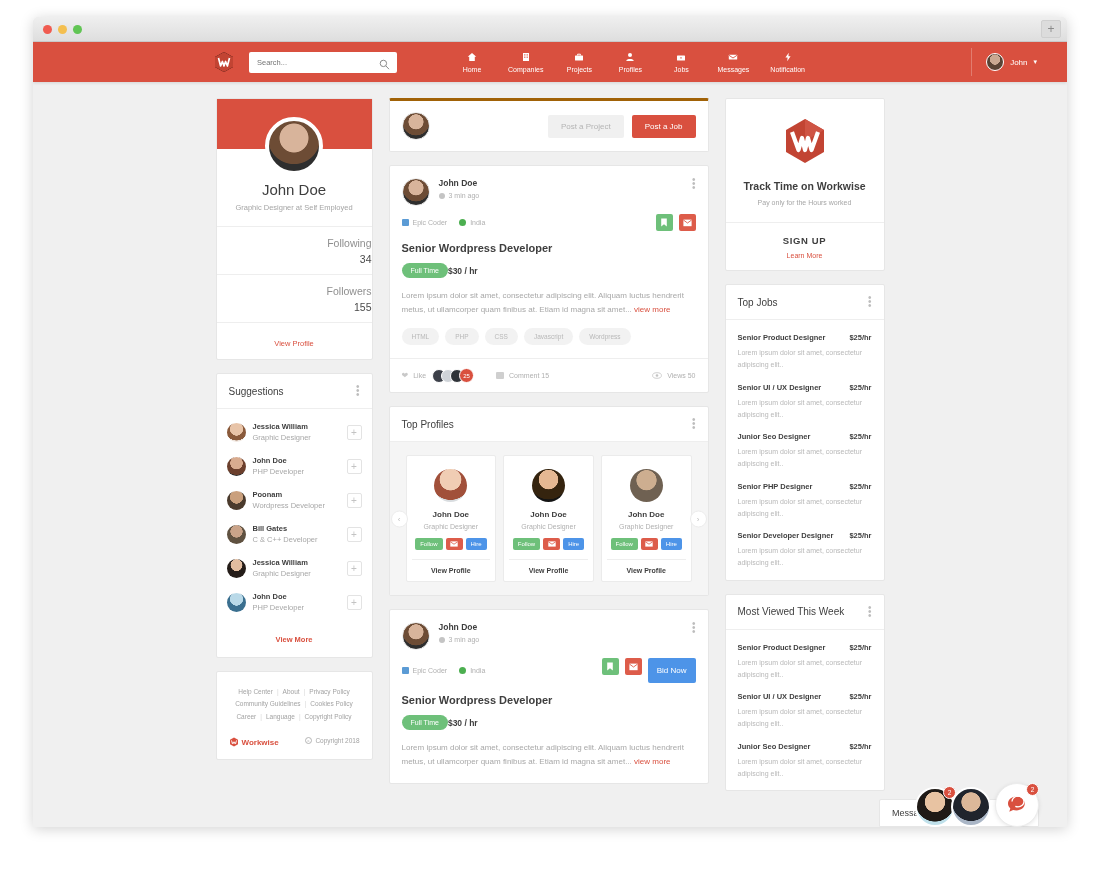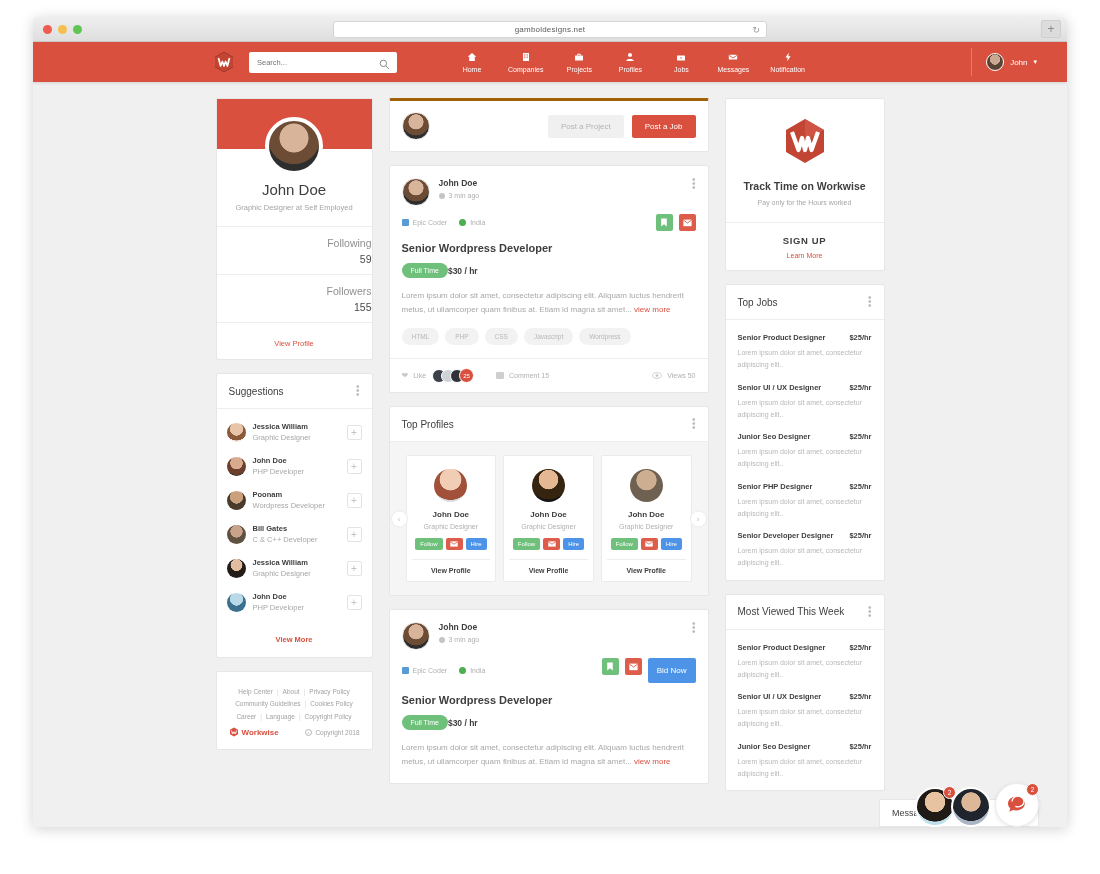--- a/index.html
+++ b/index.html
@@ -156,22 +156,22 @@
   }
   .view-more-row { text-align: center; padding: 9px 0 11px; }
   .view-more-row a { color: #d9503f; font-size: 7.5px; font-weight: bold; text-decoration: none; }
 
   
   .footer-card { padding: 14px 10px 12px; text-align: center; }
   .flinks { font-size: 6.5px; color: #a3a3a3; line-height: 1.9; }
   .flinks a { color: #a3a3a3; text-decoration: none; padding: 0 4px; }
   .flinks .sep { color: #d8d8d8; }
   .fbrand {
-    display: flex; align-items: center; justify-content: space-between;
-    margin-top: 4px; padding: 0 2px;
+    display: flex; align-items: flex-start; justify-content: space-between;
+    margin-top: 14px; padding: 0 2px;
   }
   .fbrand .bname { color: #d9503f; font-size: 8px; font-weight: bold; display:flex; align-items:center; gap:3px;}
   .fbrand .copy { color: #a3a3a3; font-size: 6.5px; display:flex; align-items:center; gap:3px;}
 
   
   .composer {
     border-top: 3px solid #a16207; padding: 11px 12px;
     display: flex; align-items: center;
   }
   .composer-ava {
@@ -331,24 +331,20 @@
 </head>
 <body>
 
 <div class="browser-window">
 
   <div class="chrome-bar">
     <div class="traffic">
       <div class="dot red"></div>
       <div class="dot yellow"></div>
       <div class="dot green"></div>
-    </div>
-    <div class="urlbar">
-      <span class="url-text">gamboldesigns.net</span>
-      <span class="reload">↻</span>
     </div>
     <div class="newtab">+</div>
   </div>
 
   <div class="viewport">
 
     <div class="navbar">
       <div class="logo-w">
         <svg width="22" height="22" viewBox="0 0 22 22">
           <path d="M11 1 L20 6 L20 16 L11 21 L2 16 L2 6 Z" fill="#c9miss"></path>
@@ -447,21 +443,21 @@
         <div class="card">
           <div class="profile-banner">
             <div class="profile-ava"></div>
           </div>
           <div class="profile-body">
             <div class="profile-name">John Doe</div>
             <div class="profile-role">Graphic Designer at Self Employed</div>
           </div>
           <div class="stat-row">
             <div class="stat-label">Following</div>
-            <div class="stat-value">59</div>
+            <div class="stat-value">34</div>
           </div>
           <div class="stat-row">
             <div class="stat-label">Followers</div>
             <div class="stat-value">155</div>
           </div>
           <div class="view-profile-row">
             <a href="#">View Profile</a>
           </div>
         </div>
 

